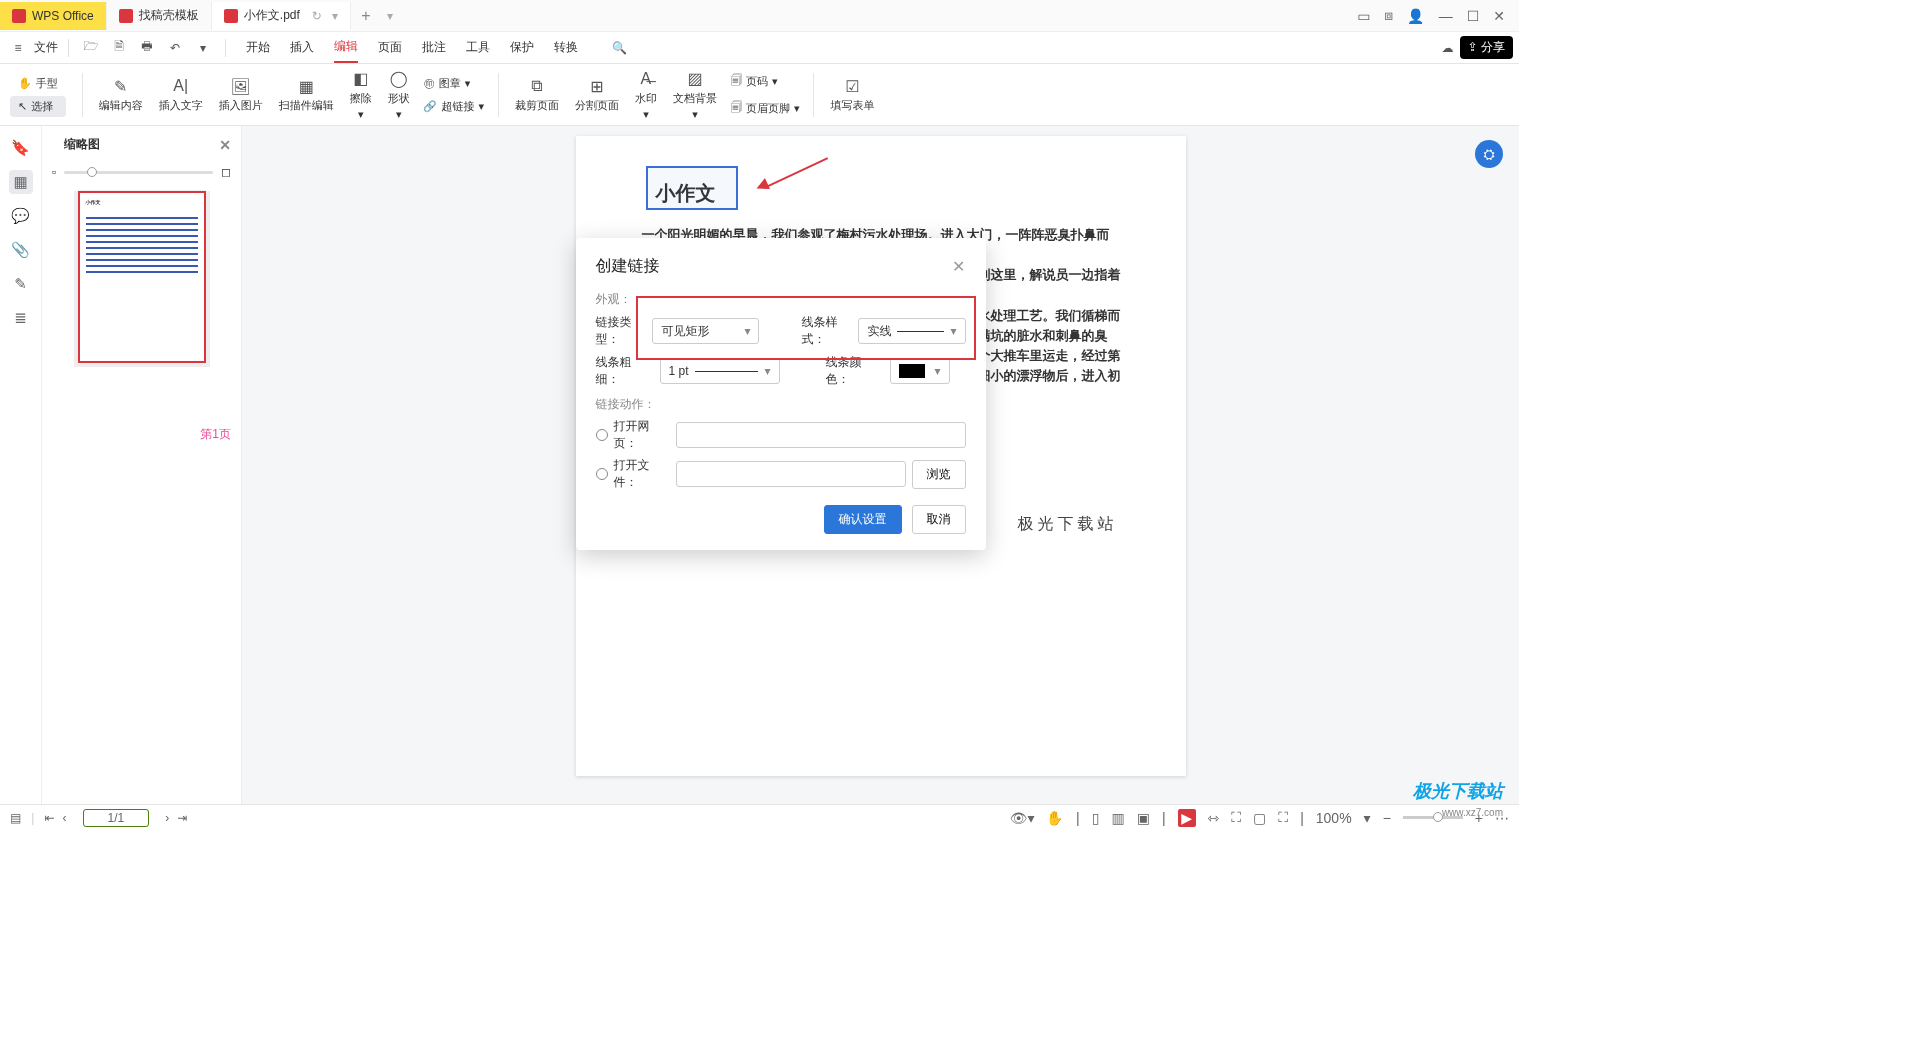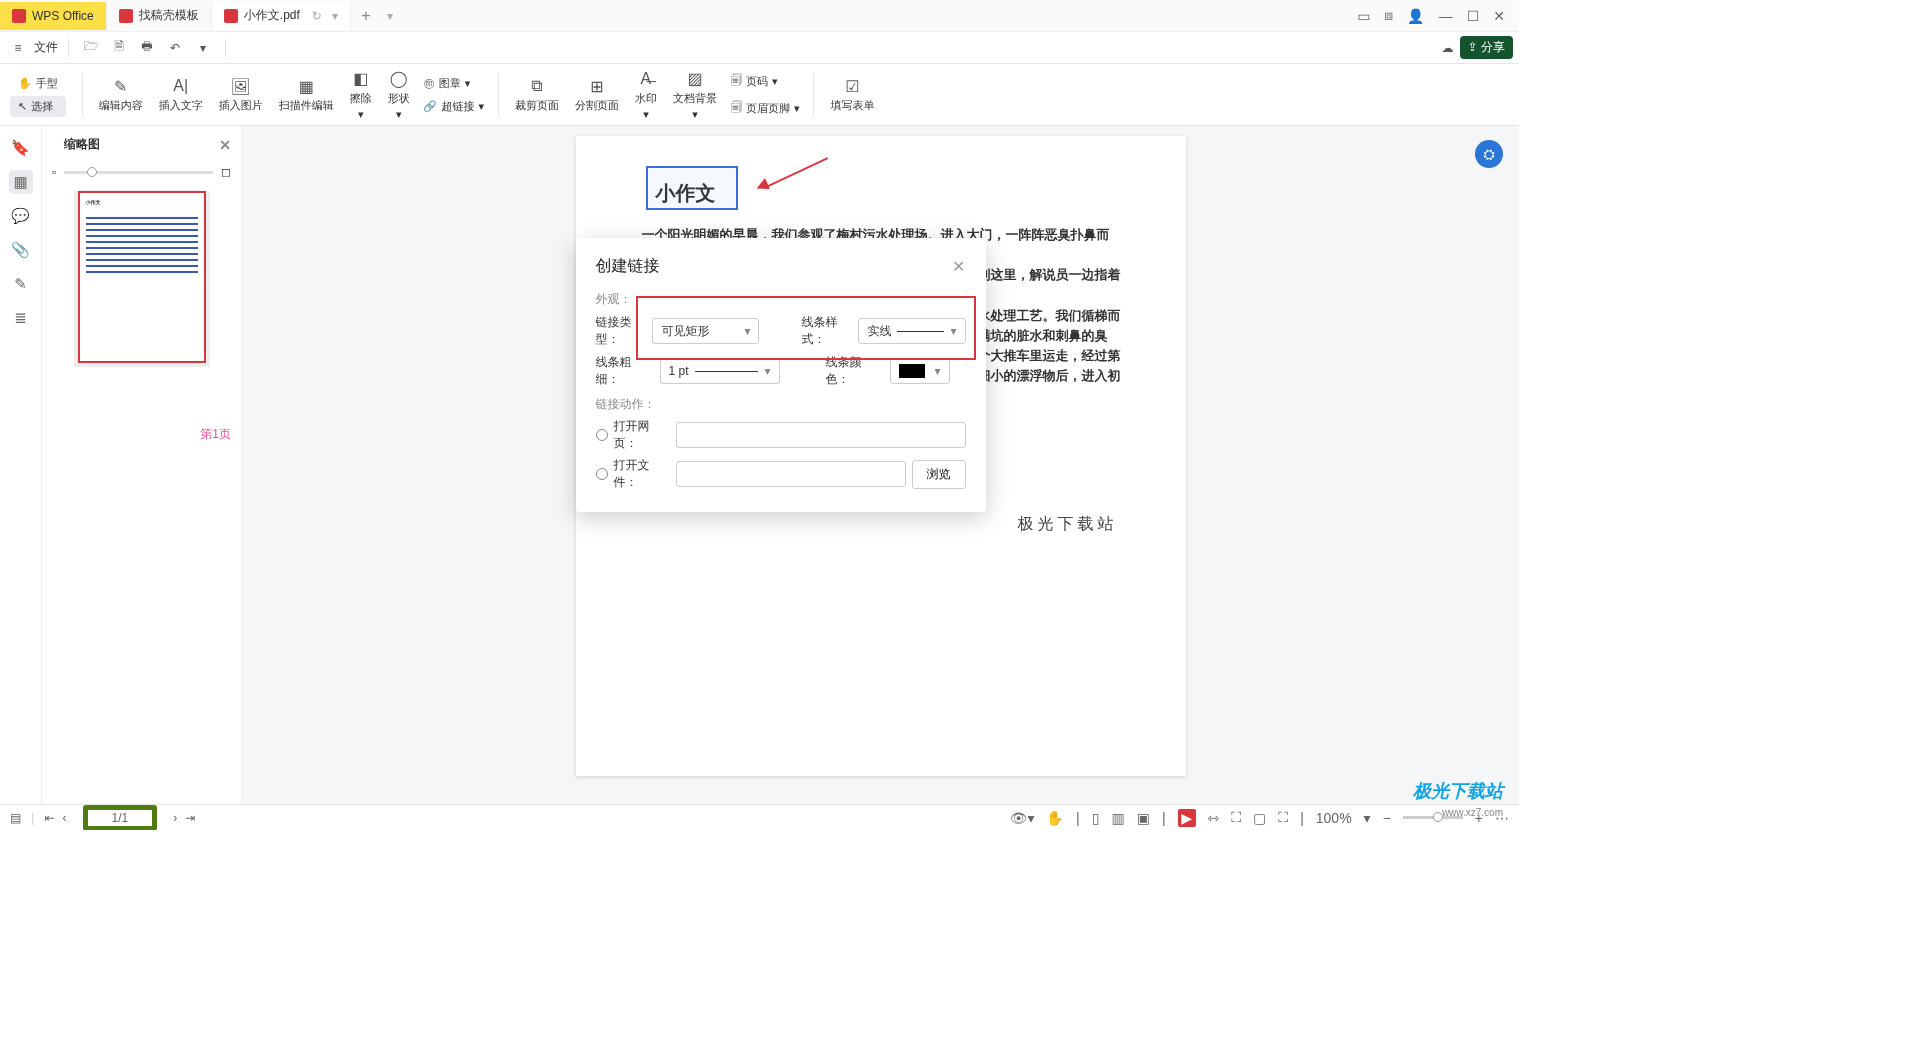--- a/index.html
+++ b/index.html
@@ -18,21 +18,21 @@
 .win-controls span { font-size: 14px; }
 
 .menubar { height: 32px; display: flex; align-items: center; border-bottom: 1px solid #e5e5e5; padding: 0 6px; font-size: 12px; }
 .menu-left { display: flex; align-items: center; gap: 4px; }
 .menu-icon { width: 24px; height: 24px; display: flex; align-items: center; justify-content: center; color: #555; }
 .menu-sep { width: 1px; height: 18px; background: #e0e0e0; margin: 0 6px; }
 .menu-tabs { display: flex; align-items: center; gap: 20px; margin-left: 14px; }
 .menu-tabs span { padding: 6px 0; cursor: pointer; }
 .menu-tabs .active { color: #d9363e; border-bottom: 2px solid #d9363e; }
 .menubar-spacer { flex: 1; }
-.share-btn { background: #14532d; color: #fff; border-radius: 4px; padding: 3px 8px; font-size: 12px; text-align: center; }
+.share-btn { background: #000000; color: #fff; border-radius: 4px; padding: 3px 8px; font-size: 12px; text-align: center; }
 
 .toolbar { height: 62px; display: flex; align-items: center; border-bottom: 1px solid #e5e5e5; padding: 0 10px; }
 .mode-btns { display: flex; flex-direction: column; gap: 2px; margin-right: 8px; }
 .mode-btn { display: flex; align-items: center; gap: 4px; padding: 3px 8px; border-radius: 4px; font-size: 11px; }
 .mode-btn.active { background: #e8eaed; }
 .tool-btn { display: flex; flex-direction: column; align-items: center; gap: 2px; padding: 4px 8px; border-radius: 4px; font-size: 11px; }
 .tool-icon { width: 20px; height: 20px; display: flex; align-items: center; justify-content: center; color: #555; font-size: 16px; }
 .tool-sep { width: 1px; height: 44px; background: #e5e5e5; margin: 0 8px; }
 .tool-btn-sm { display: flex; align-items: center; gap: 4px; padding: 3px 6px; font-size: 11px; }
 .tool-col { display: flex; flex-direction: column; gap: 2px; }
@@ -86,21 +86,21 @@
 .btn { border: 1px solid #ccc; border-radius: 3px; padding: 5px 14px; background: #fff; font-size: 12px; }
 .btn.primary { background: #2b77d9; color: #fff; border-color: #2b77d9; }
 .dlg-actions { display: flex; justify-content: flex-end; gap: 10px; margin-top: 14px; }
 .help-ic { width:14px;height:14px;border:1px solid #bbb;border-radius:50%;display:inline-flex;align-items:center;justify-content:center;font-size:10px;color:#888;}
 
 .right-pill { position: absolute; bottom: 12px; right: 16px; display: flex; flex-direction: column; align-items: flex-end; gap: 4px; }
 .watermark { color: #11a4e5; font-style: italic; font-weight: bold; font-size: 18px; text-shadow: 0 0 1px #fff; }
 .wmurl { color: #888; font-size: 10px; }
 
 .statusbar { height: 26px; border-top: 1px solid #e5e5e5; display: flex; align-items: center; padding: 0 10px; background: #fff; font-size: 12px; color: #666; }
-.page-idx { border: 5px solid #4d7c0f; border-radius: 3px; padding: 1px 24px; margin: 0 8px; }
+.page-idx { border: 1px solid #4d7c0f; border-radius: 3px; padding: 1px 24px; margin: 0 8px; }
 .statusbar-spacer { flex: 1; }
 .status-icons { display: flex; align-items: center; gap: 12px; }
 .status-icons span { font-size: 14px; }
 
 .float-btn { position:absolute; right:16px; top:14px; width:28px; height:28px; border-radius:50%; background:#2b77d9; color:#fff; display:flex; align-items:center; justify-content:center; font-size:14px;}
 </style>
 </head>
 <body>
 
 <div class="titlebar">
@@ -135,20 +135,31 @@
   <div class="menu-left">
     <span class="menu-icon">≡</span>
     <span>文件</span>
     <span class="menu-sep"></span>
     <span class="menu-icon">🗁</span>
     <span class="menu-icon">🗎</span>
     <span class="menu-icon">🖶</span>
     <span class="menu-icon">↶</span>
     <span class="menu-icon">▾</span>
     <span class="menu-sep"></span>
+  </div>
+  <div class="menu-tabs">
+    <span>开始</span>
+    <span>插入</span>
+    <span class="active">编辑</span>
+    <span>页面</span>
+    <span>批注</span>
+    <span>工具</span>
+    <span>保护</span>
+    <span>转换</span>
+    <span class="menu-icon" style="margin-left:10px;">🔍</span>
   </div>
   <div class="menubar-spacer"></div>
   <span class="menu-icon">☁</span>
   <span class="share-btn">⇪ <span>分享</span></span>
 </div>
 
 <div class="toolbar">
   <div class="mode-btns">
     <div class="mode-btn">
         <span>✋</span>
@@ -311,20 +322,24 @@
             <span class="radio-dot"></span>
             <span style="width:56px">打开网页：</span>
             <input class="txtbox" style="width: 290px;">
           </div>
         <div class="radio-row">
             <span class="radio-dot"></span>
             <span style="width:56px">打开文件：</span>
             <input class="txtbox" style="width: 230px;">
             <button class="btn">浏览</button>
           </div>
+        <div class="dlg-actions">
+          <button class="btn primary">确认设置</button>
+          <button class="btn">取消</button>
+        </div>
       </div>
     </div>
   </div>
 </div>
 
 <div class="statusbar">
   <span>▤</span>
   <span style="margin:0 10px;color:#ccc;">|</span>
   <span>⇤</span>
   <span style="margin:0 8px;">‹</span>

